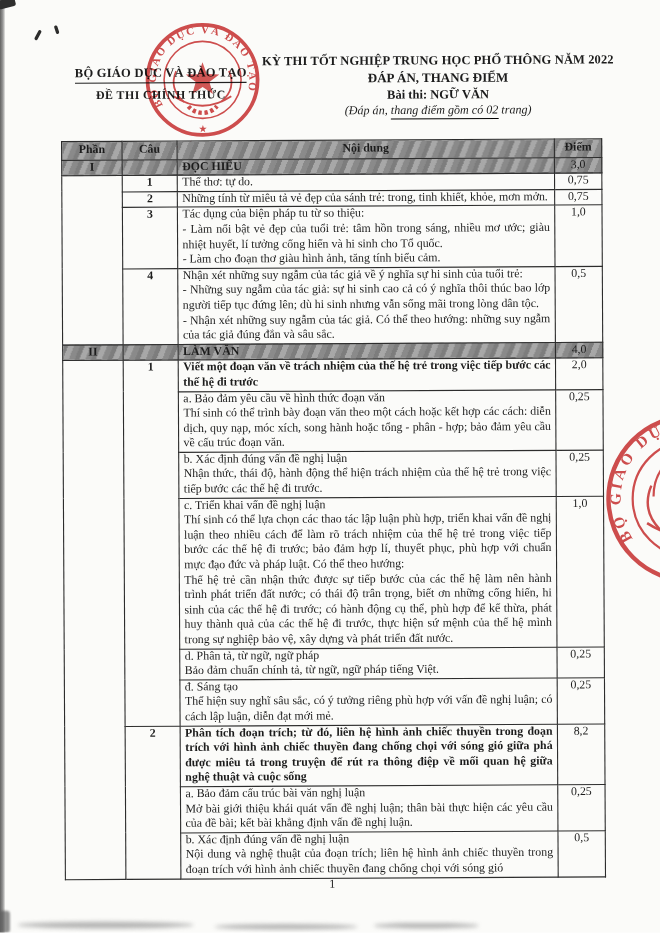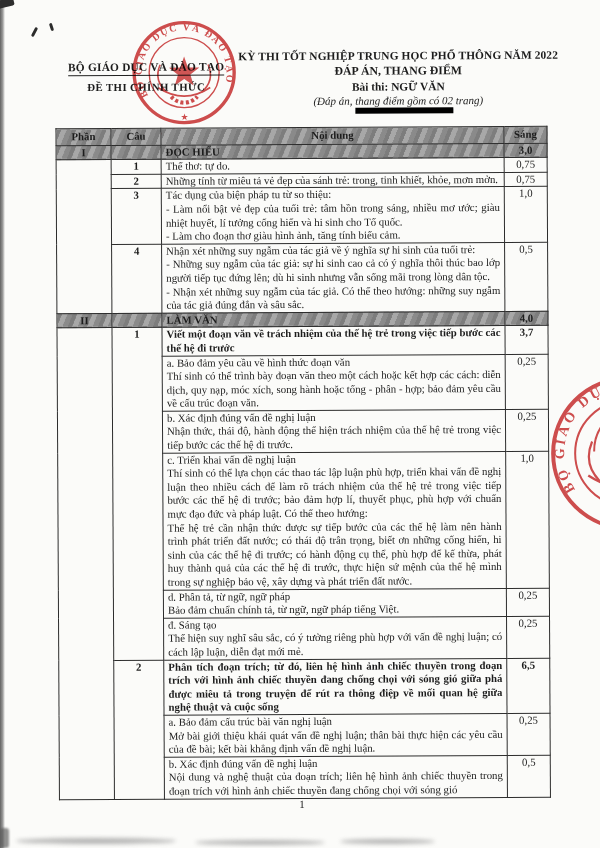--- a/index.html
+++ b/index.html
@@ -12,38 +12,38 @@
   .sheet{position:absolute;left:0;top:0;width:600px;height:848px;transform:rotate(-0.3deg);}
   
   .hdr-left{position:absolute;left:38px;top:56px;width:220px;text-align:center;}
   .ministry{display:inline-block;font-weight:bold;font-size:11.4px;border-bottom:1px solid #222;padding-bottom:2px;letter-spacing:.2px;}
   .exam-type{font-weight:bold;font-size:10.8px;margin-top:5px;letter-spacing:.4px;}
   .hdr-right{position:absolute;left:230px;top:50px;width:340px;text-align:center;}
   .title-line{font-size:11.4px;font-weight:bold;letter-spacing:.1px;}
   .sub-line{font-size:11.8px;font-weight:bold;margin-top:2px;}
   .subject-line{font-size:11.4px;font-weight:bold;margin-top:2px;}
   .note-line{font-size:11px;font-style:italic;margin-top:2px;}
-  .note-line .ul{border-bottom:6px solid #000000;padding-bottom:1px;}
+  .note-line .ul{border-bottom:1px solid #000000;padding-bottom:1px;}
   
   table.tbl{position:absolute;left:57px;top:127px;width:491px;border-collapse:collapse;table-layout:fixed;
     font-size:10.8px;line-height:13.6px;}
   .tbl th,.tbl td{border:1px solid #2d2d2d;padding:0 4px;vertical-align:top;}
   .tbl th{padding:1px 2px;font-size:10.8px;font-weight:bold;}
   .shade-bg{
     background-color:#9b9b9b;
     background-image:repeating-linear-gradient(112deg,
       rgba(55,55,55,.30) 0px, rgba(55,55,55,.30) 4px,
       rgba(205,205,205,.25) 4px, rgba(205,205,205,.25) 9px,
       rgba(95,95,95,.28) 9px, rgba(95,95,95,.28) 14px);
   }
   tr.shaded td{font-weight:bold;}
   .phan-cell,.cau-cell{text-align:center;font-weight:bold;padding:0 1px;}
   .content-cell{text-align:justify;}
   .score-cell{text-align:center;padding:0 1px;}
-  .score-cell.bold{font-weight:bold;}
+  .score-cell.bold{font-weight:normal;}
   .section-title{font-weight:bold;}
   .para{margin:0;}
   span.i{}
   span.b{font-weight:bold;}
   
   .pagenum{position:absolute;left:0;top:798px;width:600px;text-align:center;font-size:11px;}
   
   .stamp{position:absolute;mix-blend-mode:multiply;opacity:.88;}
   
   .edge-left{position:absolute;left:0;top:0;width:5px;height:848px;
@@ -119,21 +119,21 @@
         <col style="width:55px">
           <col style="width:50px">
           <col style="width:343px">
           <col style="width:43px">
       </colgroup>
       <thead>
         <tr>
           <th class="shade-bg">Phần</th>
           <th class="shade-bg">Câu</th>
           <th class="shade-bg">Nội dung</th>
-          <th class="shade-bg">Sáng</th>
+          <th class="shade-bg">Điểm</th>
         </tr>
       </thead>
       <tbody id="tbody">
           <tr class="shaded">
             <td class="phan-cell shade-bg">I</td>
             <td class="cau-cell shade-bg"></td>
             <td class="content-cell section-title shade-bg">ĐỌC HIỂU</td>
             <td class="score-cell bold shade-bg">3,0</td>
           </tr>
           <tr>
@@ -174,21 +174,21 @@
             <td class="cau-cell shade-bg"></td>
             <td class="content-cell section-title shade-bg">LÀM VĂN</td>
             <td class="score-cell bold shade-bg">4,0</td>
           </tr>
           <tr>
             <td class="phan-cell" rowspan="9"></td>
             <td class="cau-cell" rowspan="6">1</td>
             <td class="content-cell">
               <div class="para"><span class="b">Viết một đoạn văn về trách nhiệm của thế hệ trẻ trong việc tiếp bước các thế hệ đi trước</span></div>
             </td>
-            <td class="score-cell bold">3,7</td>
+            <td class="score-cell bold">2,0</td>
           </tr>
           <tr>
             <td class="content-cell">
               <div class="para"><span class="i">a. Bảo đảm yêu cầu về hình thức đoạn văn</span></div>
               <div class="para"><span>Thí sinh có thể trình bày đoạn văn theo một cách hoặc kết hợp các cách: diễn dịch, quy nạp, móc xích, song hành hoặc tổng - phân - hợp; bảo đảm yêu cầu về cấu trúc đoạn văn.</span></div>
             </td>
             <td class="score-cell">0,25</td>
           </tr>
           <tr>
             <td class="content-cell">
@@ -217,21 +217,21 @@
               <div class="para"><span class="i">đ. Sáng tạo</span></div>
               <div class="para"><span>Thể hiện suy nghĩ sâu sắc, có ý tưởng riêng phù hợp với vấn đề nghị luận; có cách lập luận, diễn đạt mới mẻ.</span></div>
             </td>
             <td class="score-cell">0,25</td>
           </tr>
           <tr>
             <td class="cau-cell" rowspan="3">2</td>
             <td class="content-cell">
               <div class="para"><span class="b">Phân tích đoạn trích; từ đó, liên hệ hình ảnh chiếc thuyền trong đoạn trích với hình ảnh chiếc thuyền đang chống chọi với sóng gió giữa phá được miêu tả trong truyện để rút ra thông điệp về mối quan hệ giữa nghệ thuật và cuộc sống</span></div>
             </td>
-            <td class="score-cell bold">6,5</td>
+            <td class="score-cell bold">8,2</td>
           </tr>
           <tr>
             <td class="content-cell">
               <div class="para"><span class="i">a. Bảo đảm cấu trúc bài văn nghị luận</span></div>
               <div class="para"><span>Mở bài giới thiệu khái quát vấn đề nghị luận; thân bài thực hiện các yêu cầu của đề bài; kết bài khẳng định vấn đề nghị luận.</span></div>
             </td>
             <td class="score-cell">0,25</td>
           </tr>
           <tr>
             <td class="content-cell">

